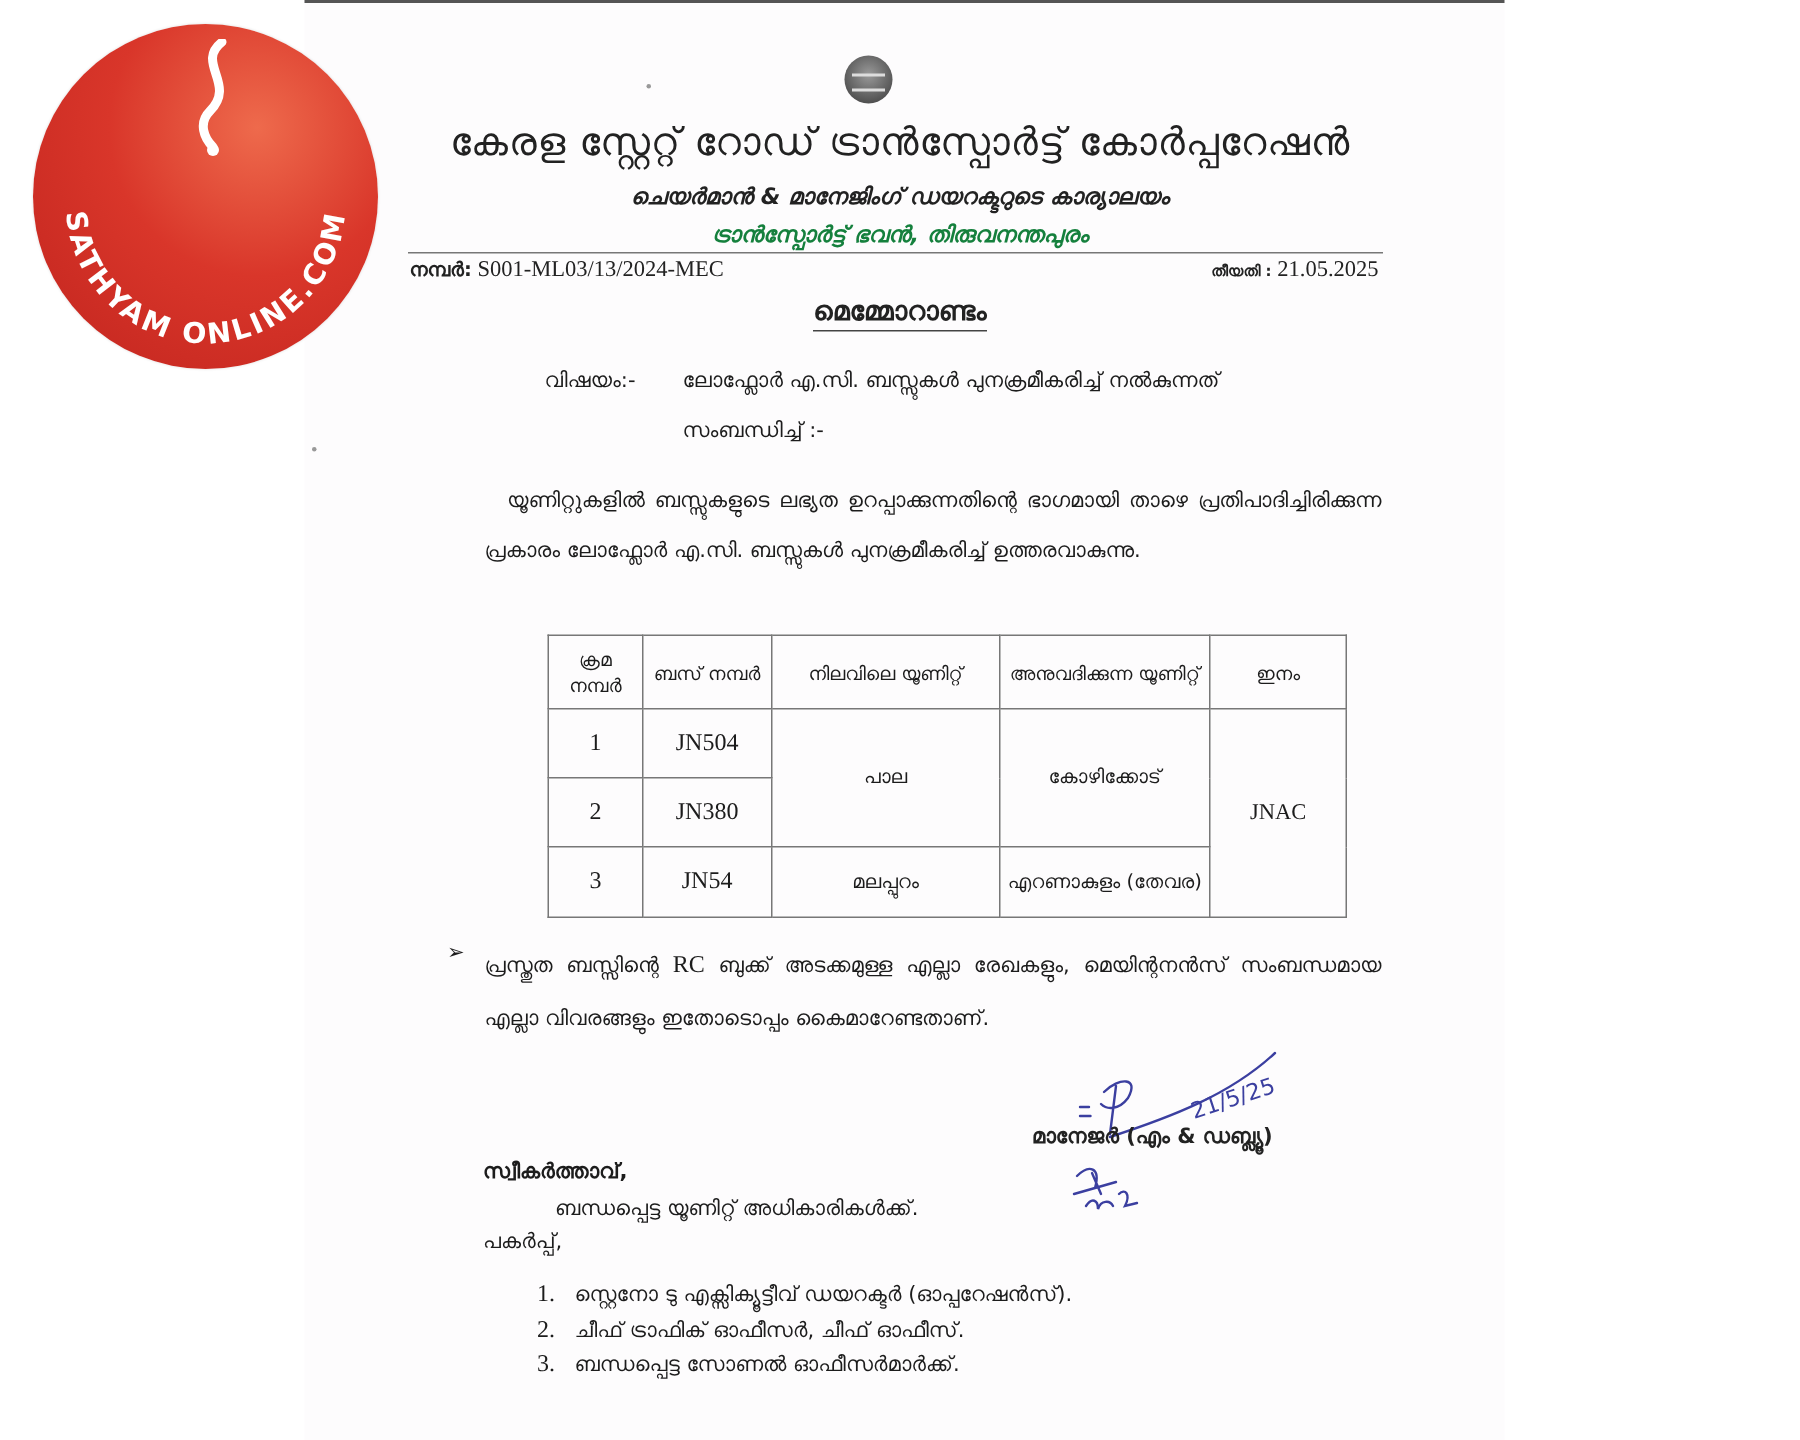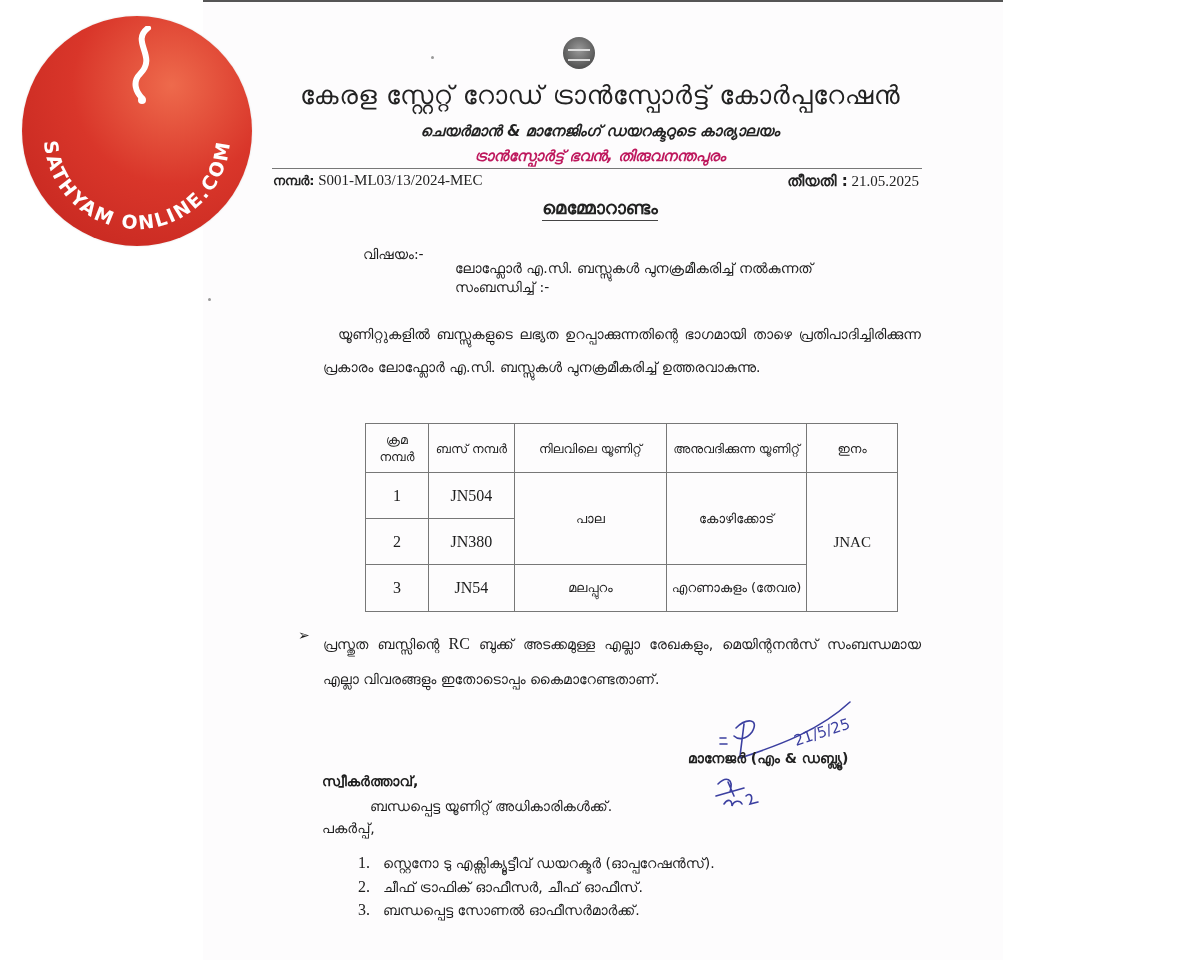--- a/index.html
+++ b/index.html
@@ -46,43 +46,43 @@
   .org-name {
     position:absolute; left:290px; top:80px; width:620px; text-align:center;
     font-size:26px; color:#222; letter-spacing:0.5px;
   }
   .office {
     position:absolute; left:290px; top:122px; width:620px; text-align:center;
     font-size:15px; font-weight:bold; font-style:italic; color:#222;
   }
   .address {
     position:absolute; left:290px; top:147px; width:620px; text-align:center;
-    font-size:15px; font-weight:bold; font-style:italic; color:#be185d;
+    font-size:15px; font-weight:bold; font-style:italic; color:#15803d;
   }
   .hr-header { position:absolute; left:272px; top:168px; width:650px; height:1px; background:#777; }
   .ref-no {
     position:absolute; left:273px; top:172px; font-size:15px;
     font-family:"Liberation Serif", serif; color:#222;
   }
   .ref-no .lbl { font-family:"DejaVu Sans", sans-serif; font-weight:bold; font-size:13px; }
   .ref-date {
     position:absolute; right:281px; top:172px; font-size:15px;
     font-family:"Liberation Serif", serif; color:#222;
   }
-  .ref-date .lbl { font-family:"DejaVu Sans", sans-serif; font-weight:bold; font-size:15px;margin-left:28px; }
+  .ref-date .lbl { font-family:"DejaVu Sans", sans-serif; font-weight:bold; font-size:10px;margin-left:28px; }
 
   .memo-title {
     position:absolute; left:490px; top:197px; width:220px; text-align:center;
     font-size:18px; font-weight:bold; color:#222;
   }
   .memo-title span { border-bottom:1.5px solid #444; padding-bottom:2px; }
 
   
   .subject-label { position:absolute; left:363px; top:246px; font-size:14px; }
-  .subject-text  { position:absolute; left:455px; top:246px; font-size:14px;margin-top:14px; }
+  .subject-text  { position:absolute; left:455px; top:246px; font-size:14px; }
   .subject-text2 { position:absolute; left:455px; top:279px; font-size:14px; }
 
   .body-para {
     position:absolute; left:323px; top:318px; width:598px;
     font-size:14px; line-height:33px; text-align:justify;
   }
   .body-para .indent { display:inline-block; width:15px; }
 
   
   table.transfer {

